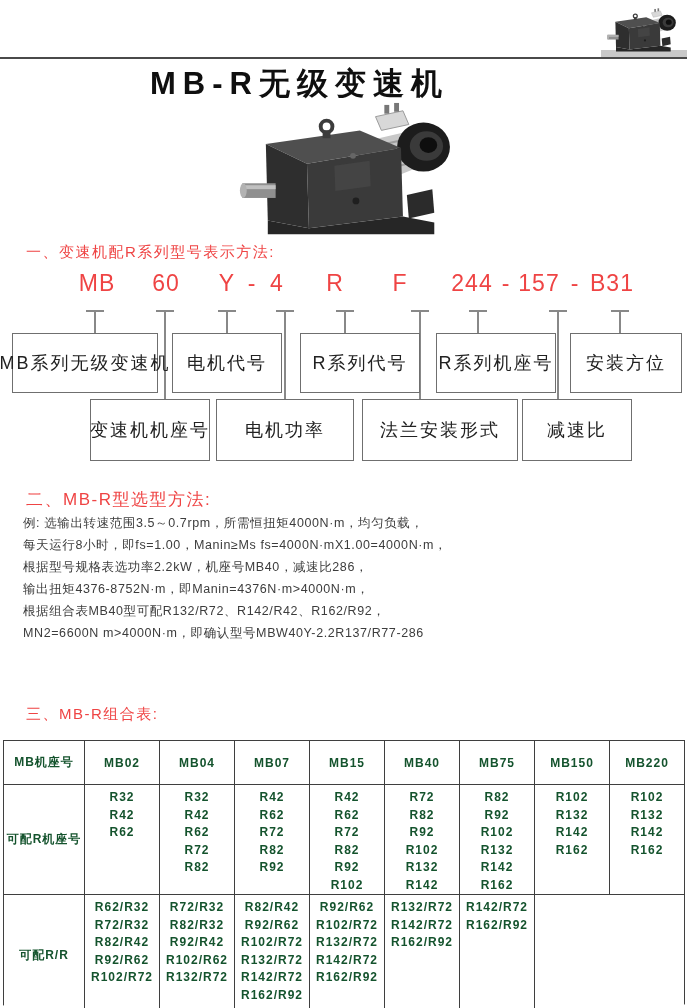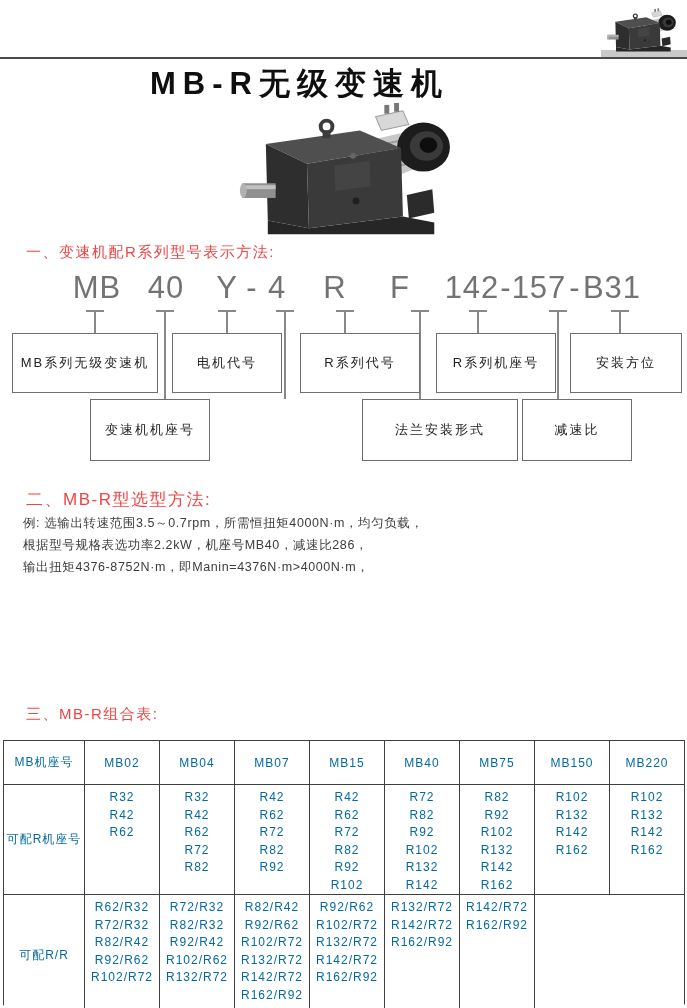--- a/index.html
+++ b/index.html
@@ -23,46 +23,46 @@
 
   .sec-head { position:absolute; left:10px; font-size:15px; color:#ef4444; letter-spacing:1.5px; white-space:nowrap;margin-left:16px; }
   .s1-head { top:243px; }
   .s2-head { top:488px; font-size:17px; }
   .s3-head { top:705px; }
 
   
   .code-diagram { position:absolute; top:268px; left:0; width:687px; height:215px; }
   .codepart {
     position:absolute; top:2px; transform:translateX(-50%);
-    font-size:31px; color:#737373; letter-spacing:1px; white-space:nowrap;
+    font-size:23px; color:#ef4444; letter-spacing:1px; white-space:nowrap;
   }
   .tee { position:absolute; top:42px; width:18px; height:0; border-top:2px solid #888; transform:translateX(-50%); }
   .drop { position:absolute; width:2px; background:#888; transform:translateX(-50%); }
   .drop.to-top { top:44px; height:21px; }
   .drop.to-bottom { top:44px; height:87px; }
   .codebox {
     position:absolute; border:1px solid #6f6f6f; background:#fff;
     display:flex; align-items:center; justify-content:center;
-    font-size:13px; color:#222; letter-spacing:2px; white-space:nowrap;
+    font-size:18px; color:#222; letter-spacing:2px; white-space:nowrap;
   }
   .codebox.top { top:65px; height:58px; }
   .codebox.bottom { top:131px; height:60px; }
 
   
   .s2-body { position:absolute; top:517px; left:23px; width:640px; }
   .s2-body div { font-size:12.5px; color:#3c3c3c; letter-spacing:0.6px; margin-bottom:8.5px; line-height:13.5px; white-space:nowrap; }
 
   
   table.combo {
     position:absolute; top:740px; left:3px; width:681px;
     border-collapse:collapse; table-layout:fixed;
   }
   .combo th, .combo td {
-    border:1px solid #3f3f3f; font-weight:normal; font-size:12px;
-    color:#0369a1; text-align:center; padding:0; letter-spacing:1px;
+    border:1px solid #3f3f3f; font-weight:bold; font-size:12px;
+    color:#14532d; text-align:center; padding:0; letter-spacing:1px;
   }
   .combo tr.hdr th { height:43px; }
   .combo tr.r-row td, .combo tr.r-row th { height:103px; }
   .combo tr.rr-row td, .combo tr.rr-row th { height:117px; }
   .combo td.list { vertical-align:top; padding-top:4px;margin-left:48px; }
   .combo td.list div { line-height:17.5px; }
   .combo th.rowlabel { vertical-align:middle; }
 </style>
 </head>
 <body>
@@ -111,27 +111,27 @@
   <div class="prod-wrap">
     <svg>
         <use href="#gearbox"></use>
       </svg>
   </div>
 
   <div class="sec-head s1-head">一、变速机配R系列型号表示方法:</div>
 
   <div class="code-diagram">
     <span class="codepart" style="left:97px">MB</span>
-    <span class="codepart" style="left:166px">40</span>
+    <span class="codepart" style="left:166px">60</span>
     <span class="codepart" style="left:227px">Y</span>
     <span class="codepart" style="left:252px">-</span>
     <span class="codepart" style="left:277px">4</span>
     <span class="codepart" style="left:335px">R</span>
     <span class="codepart" style="left:400px">F</span>
-    <span class="codepart" style="left:472px">142</span>
+    <span class="codepart" style="left:472px">244</span>
     <span class="codepart" style="left:506px">-</span>
     <span class="codepart" style="left:539px">157</span>
     <span class="codepart" style="left:575px">-</span>
     <span class="codepart" style="left:612px">B31</span>
 
     <div class="tee" style="left:95px"></div>
     <div class="tee" style="left:165px"></div>
     <div class="tee" style="left:227px"></div>
     <div class="tee" style="left:285px"></div>
     <div class="tee" style="left:345px"></div>
@@ -150,29 +150,33 @@
     <div class="drop to-bottom" style="left:558px"></div>
     <div class="drop to-top" style="left:620px"></div>
 
     <div class="codebox top" style="left:12px;  width:144px">MB系列无级变速机</div>
     <div class="codebox top" style="left:300px; width:118px">R系列代号</div>
     <div class="codebox top" style="left:172px; width:108px">电机代号</div>
     <div class="codebox top" style="left:436px; width:118px">R系列机座号</div>
     <div class="codebox top" style="left:570px; width:110px">安装方位</div>
 
     <div class="codebox bottom" style="left:90px;  width:118px">变速机机座号</div>
+    <div class="codebox bottom" style="left:216px; width:136px">电机功率</div>
     <div class="codebox bottom" style="left:522px; width:108px">减速比</div>
     <div class="codebox bottom" style="left:362px; width:154px">法兰安装形式</div>
   </div>
 
   <div class="sec-head s2-head">二、MB-R型选型方法:</div>
   <div class="s2-body">
       <div>例: 选输出转速范围3.5～0.7rpm，所需恒扭矩4000N·m，均匀负载，</div>
+      <div>每天运行8小时，即fs=1.00，Manin≥Ms fs=4000N·mX1.00=4000N·m，</div>
       <div>根据型号规格表选功率2.2kW，机座号MB40，减速比286，</div>
       <div>输出扭矩4376-8752N·m，即Manin=4376N·m&gt;4000N·m，</div>
+      <div>根据组合表MB40型可配R132/R72、R142/R42、R162/R92，</div>
+      <div>MN2=6600N m&gt;4000N·m，即确认型号MBW40Y-2.2R137/R77-286</div>
     </div>
 
   <div class="sec-head s3-head">三、MB-R组合表:</div>
 
   <table class="combo">
     <colgroup>
       <col style="width:81px">
         <col style="width:75px">
         <col style="width:75px">
         <col style="width:75px">

